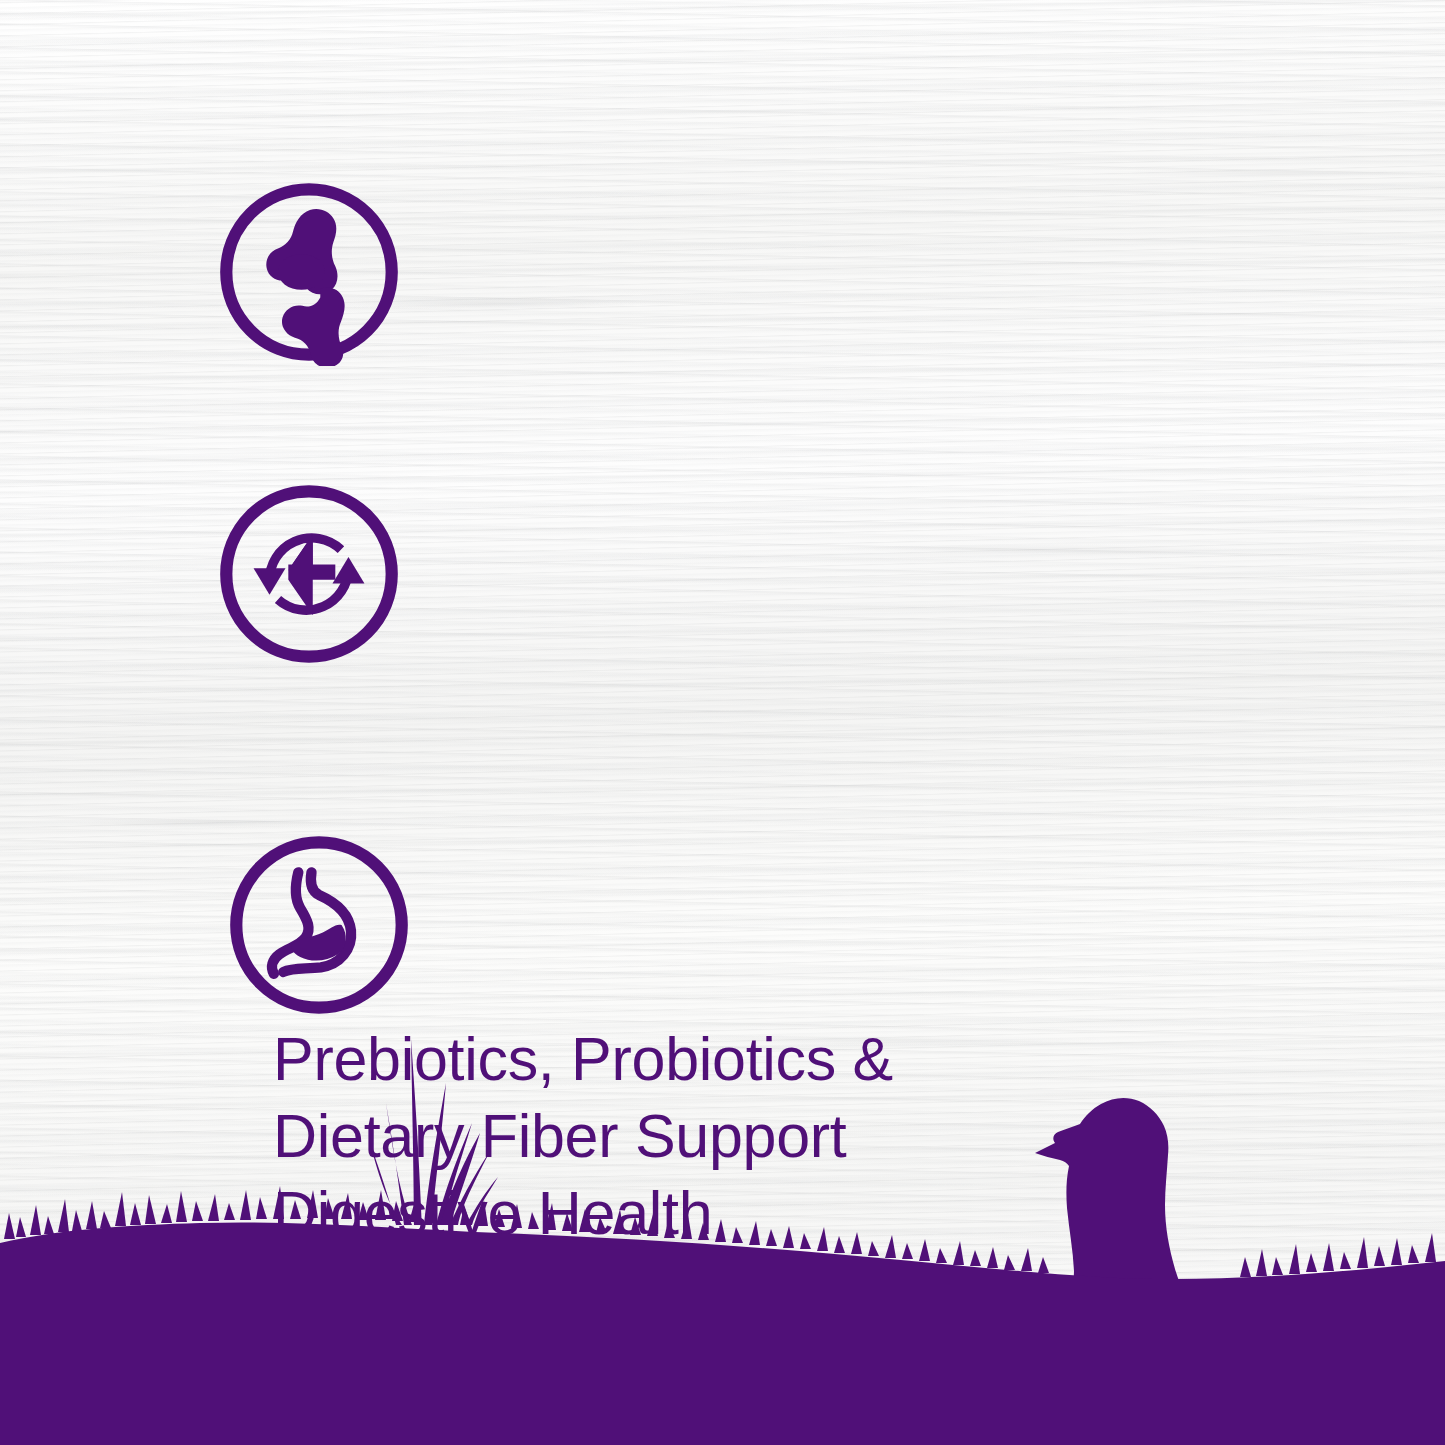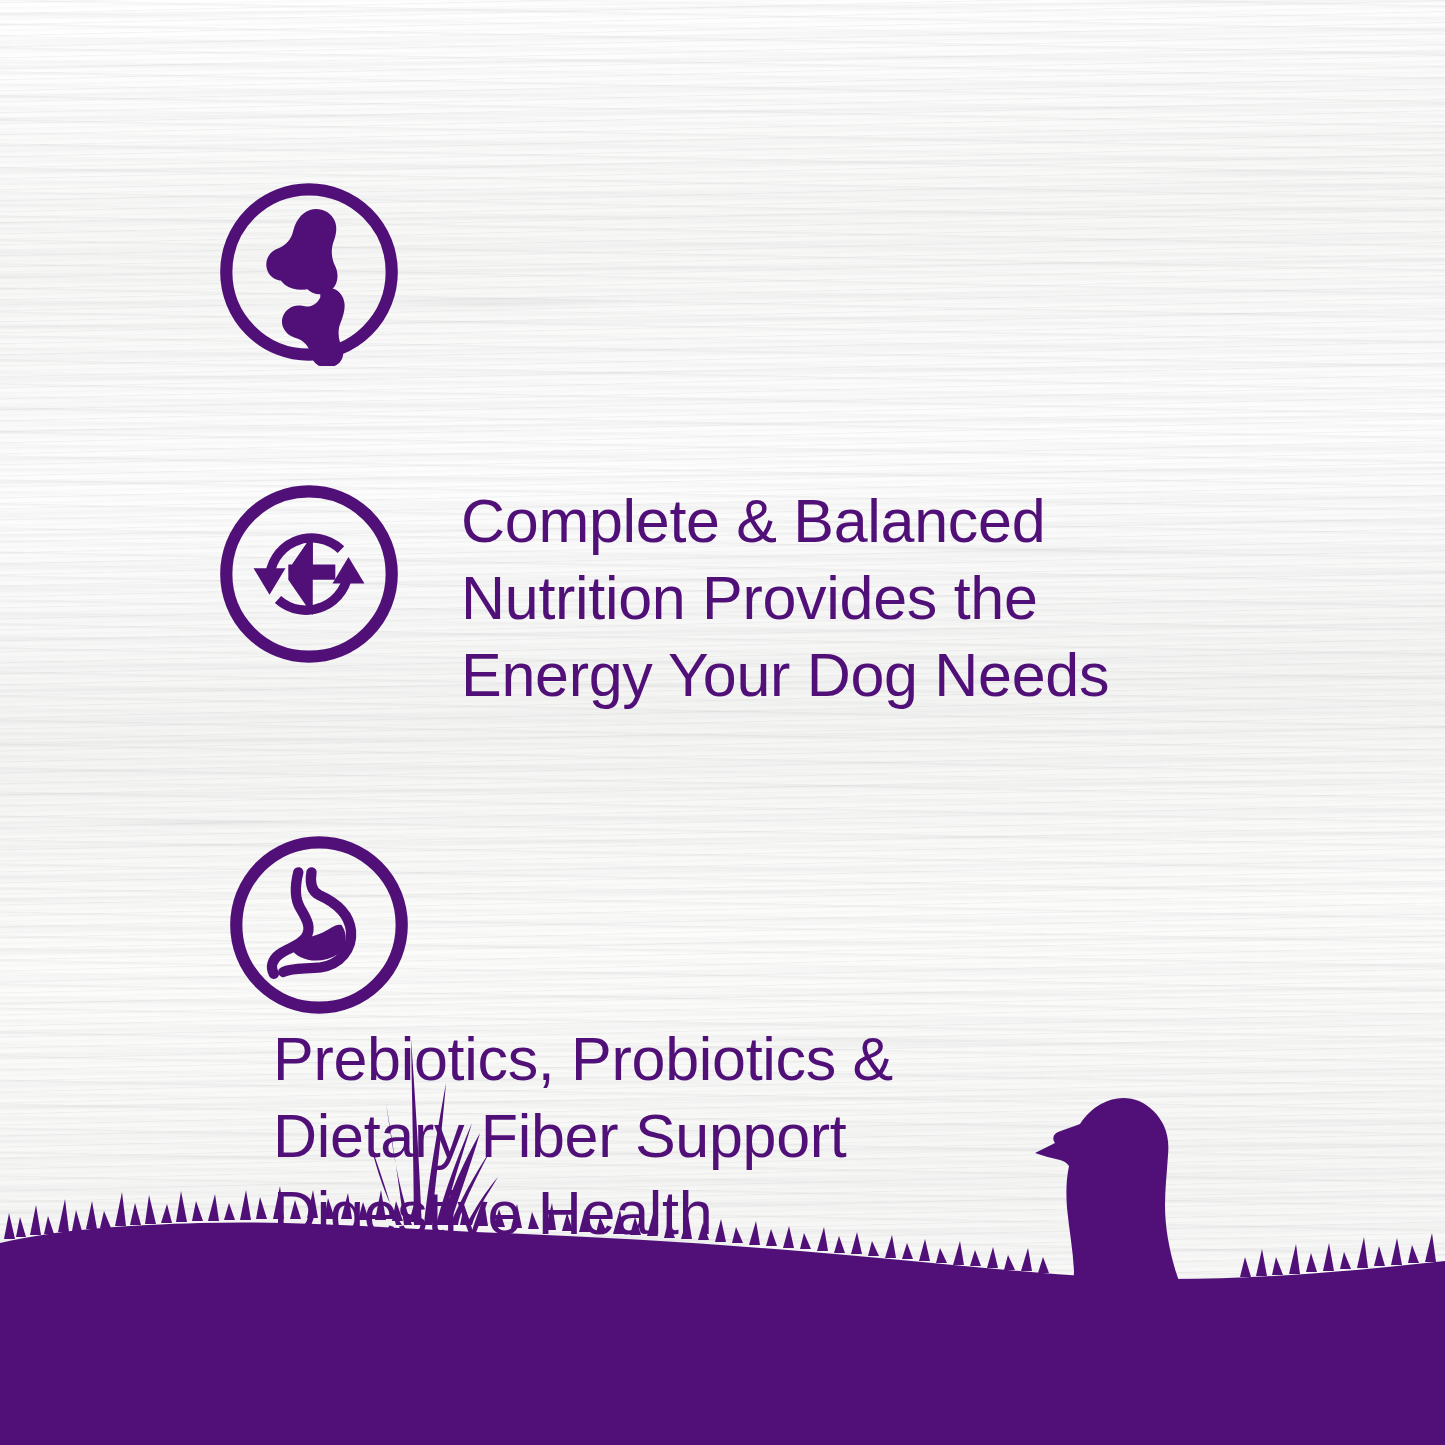--- a/index.html
+++ b/index.html
@@ -181,23 +181,20 @@
             L128 106
             L104 106
             L104 144
             L78 106
             L78 90
             L82 90
             Z"></path>
           <path fill="#501078" d="M104 58 L78 96 L104 96 Z"></path>
         </svg>
       </span>
-      <div class="benefit-text">Complete &amp; Balanced
-Nutrition Provides the
-Energy Your Dog Needs</div>
     </div>
 
     <div class="benefit-row r2">
       <span class="benefit-icon">
         <svg viewBox="0 0 200 200" xmlns="http://www.w3.org/2000/svg">
           <circle cx="100" cy="100" r="88" fill="none" stroke="#501078" stroke-width="13"></circle>
 
           <path fill="none" stroke="#501078" stroke-width="11" stroke-linecap="round" stroke-linejoin="round" d="M78 44
                    C74 60 74 72 80 82
                    C88 95 92 104 86 113

